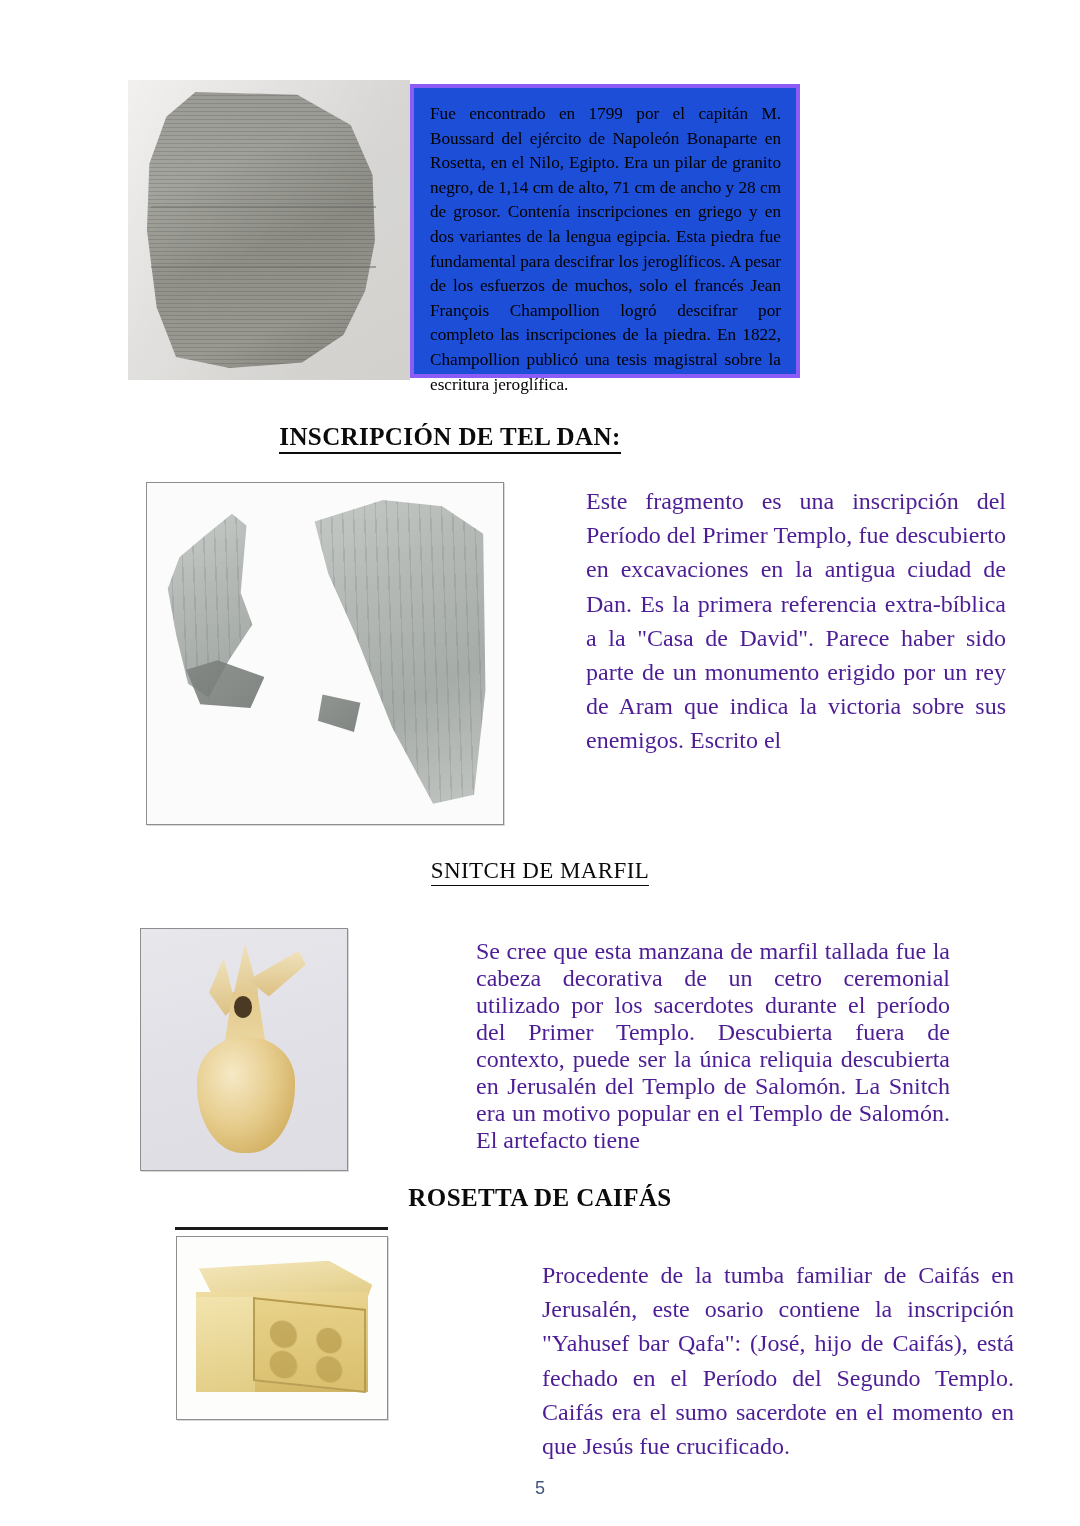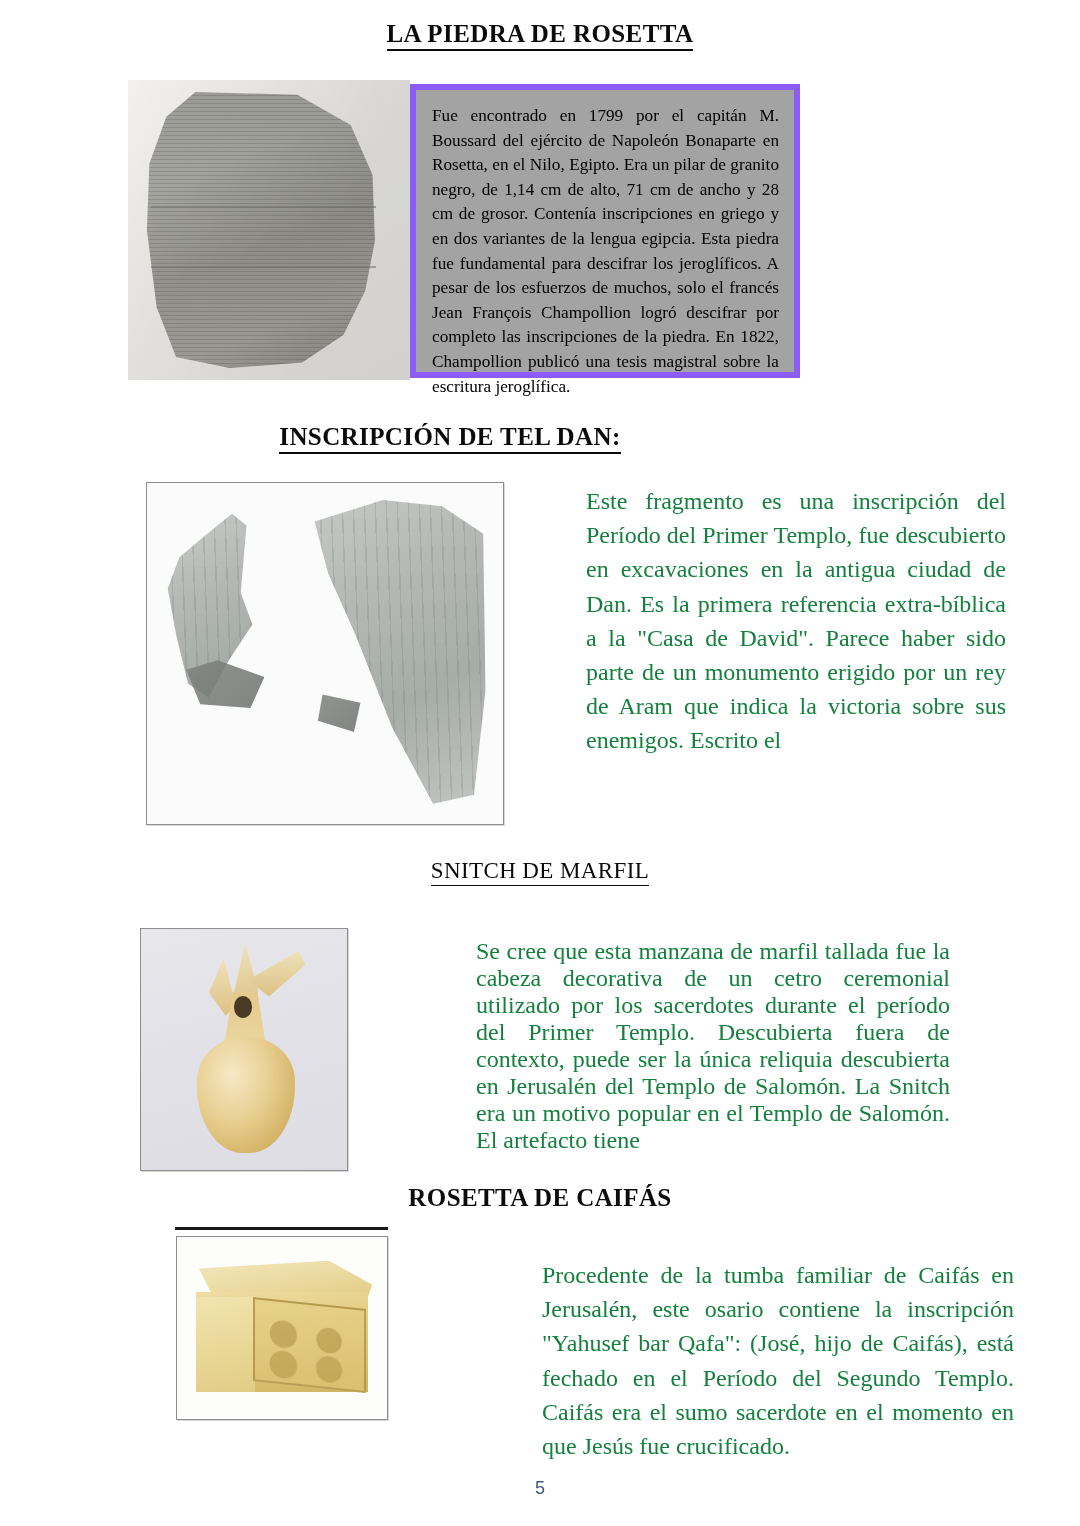--- a/index.html
+++ b/index.html
@@ -33,32 +33,32 @@
     padding-bottom: 1px;
     display: inline-block;
   }
   .heading.reg .ul { border-bottom-width: 1.5px; font-family: Liberation Serif, serif; }
 
   
   .para {
     position: absolute;
     text-align: justify;
     text-justify: inter-word;
-    color: #15803d;
+    color: #4c1d95;
     hyphens: none;
   }
   .para-sm   { font-size: 17.2px; line-height: 24.6px; }
   .para-lg   { font-size: 24px;   line-height: 34.2px; }
   .para-md   { font-size: 24px; line-height: 27px; }
 
   
   .textbox {
     position: absolute;
-    border: 6px solid #8b5cf6;
-    background: #a3a3a3;
+    border: 4px solid #8b5cf6;
+    background: #1d4ed8;
     box-sizing: border-box;
   }
   .textbox .inner {
     padding: 14px 15px 0 16px;
     text-align: justify;
   }
 
   
   .figure {
     position: absolute;
@@ -210,23 +210,20 @@
     text-align: center;
     font-family: "Liberation Sans", "DejaVu Sans", sans-serif;
     font-size: 18px;
   }
 </style>
 </head>
 <body>
 
 <div class="page">
 
-  <div class="heading bold" style="left:0; top:20px; width:1080px; font-size:25px;">
-    <span class="ul">LA PIEDRA DE ROSETTA</span>
-  </div>
 
   <div class="figure" style="left:128px; top:80px; width:282px; height:300px;">
     <div class="rosetta-bg"></div>
     <div class="rosetta-slab"></div>
     <div class="rosetta-band" style="top:42%;"></div>
     <div class="rosetta-band" style="top:62%;"></div>
     <div class="rosetta-shade"></div>
   </div>
 
   <div class="textbox" style="left:410px; top:84px; width:390px; height:294px;">

